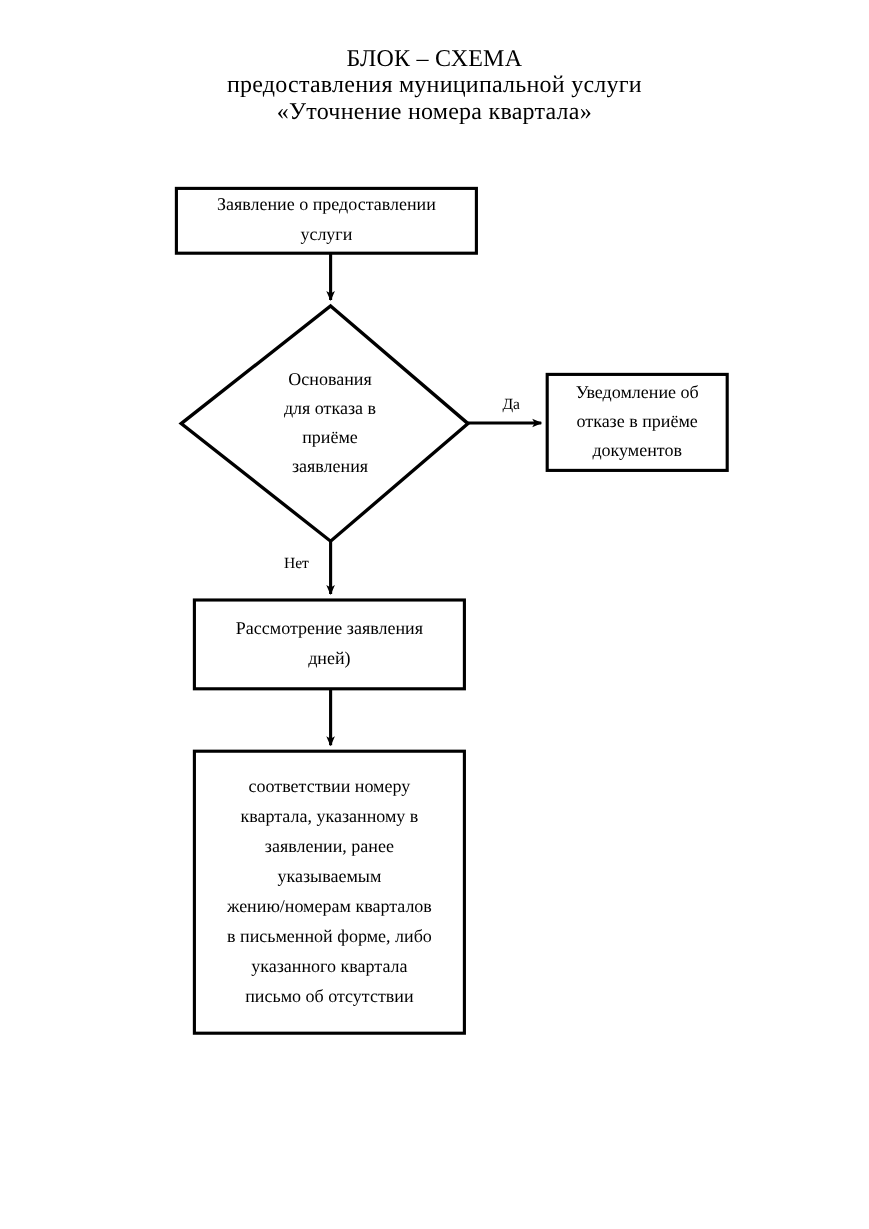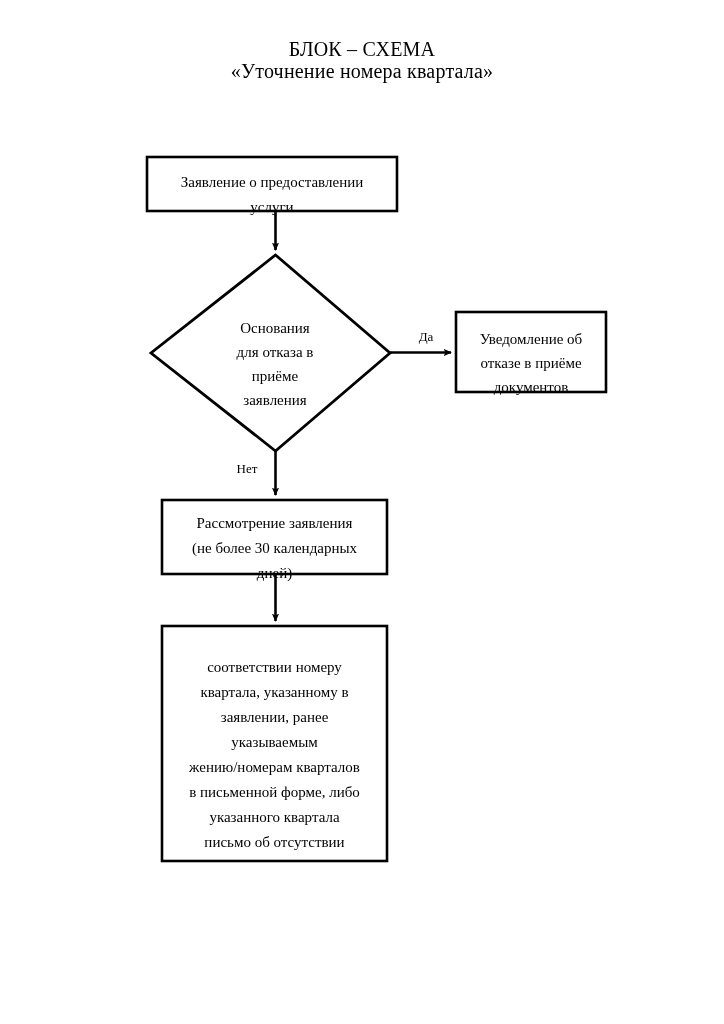--- a/index.html
+++ b/index.html
@@ -50,21 +50,20 @@
   .node-text {
     position: absolute;
     text-align: center;
     font-size: 15px;
     line-height: 25px;
     display: flex;
     flex-direction: column;
     justify-content: center;
     align-items: center;
     pointer-events: none;
-    margin-top: 11px;
   }
   .node-text .tline {
     display: block;
     white-space: nowrap;
   }
 
   .edge-label {
     position: absolute;
     font-size: 13px;
     line-height: 15px;
@@ -82,20 +81,21 @@
   #label-yes { left: 404px; top: 329px; width: 44px; }
   #label-no  { left: 225px; top: 461px; width: 44px; }
 </style>
 </head>
 <body>
 
 <div id="page">
 
   <div class="title-block">
     <div class="title-line">БЛОК – СХЕМА</div>
+    <div class="title-line">предоставления муниципальной услуги</div>
     <div class="title-line">«Уточнение номера квартала»</div>
   </div>
 
   <svg id="shapes" viewBox="0 0 724 1024" xmlns="http://www.w3.org/2000/svg">
     <defs>
       <marker id="arrowhead" markerWidth="9" markerHeight="9" refX="7.5" refY="4" orient="auto" markerUnits="userSpaceOnUse">
         <path d="M0,0.4 L8.4,4 L0,7.6 L2.1,4 Z" fill="#000000"></path>
       </marker>
     </defs>
 
@@ -131,21 +131,20 @@
   </div>
 
   <div class="node-text" id="node-refusal-text">
     <span class="tline">Уведомление об</span>
     <span class="tline">отказе в приёме</span>
     <span class="tline">документов</span>
   </div>
 
   <div class="node-text" id="node-review-text">
     <span class="tline">Рассмотрение заявления</span>
-    <span class="tline">(не более 30 календарных</span>
     <span class="tline">дней)</span>
   </div>
 
   <div class="node-text" id="node-result-text">
     <span class="tline">соответствии номеру</span>
     <span class="tline">квартала, указанному в</span>
     <span class="tline">заявлении, ранее</span>
     <span class="tline">указываемым</span>
     <span class="tline">жению/номерам кварталов</span>
     <span class="tline">в письменной форме, либо</span>

